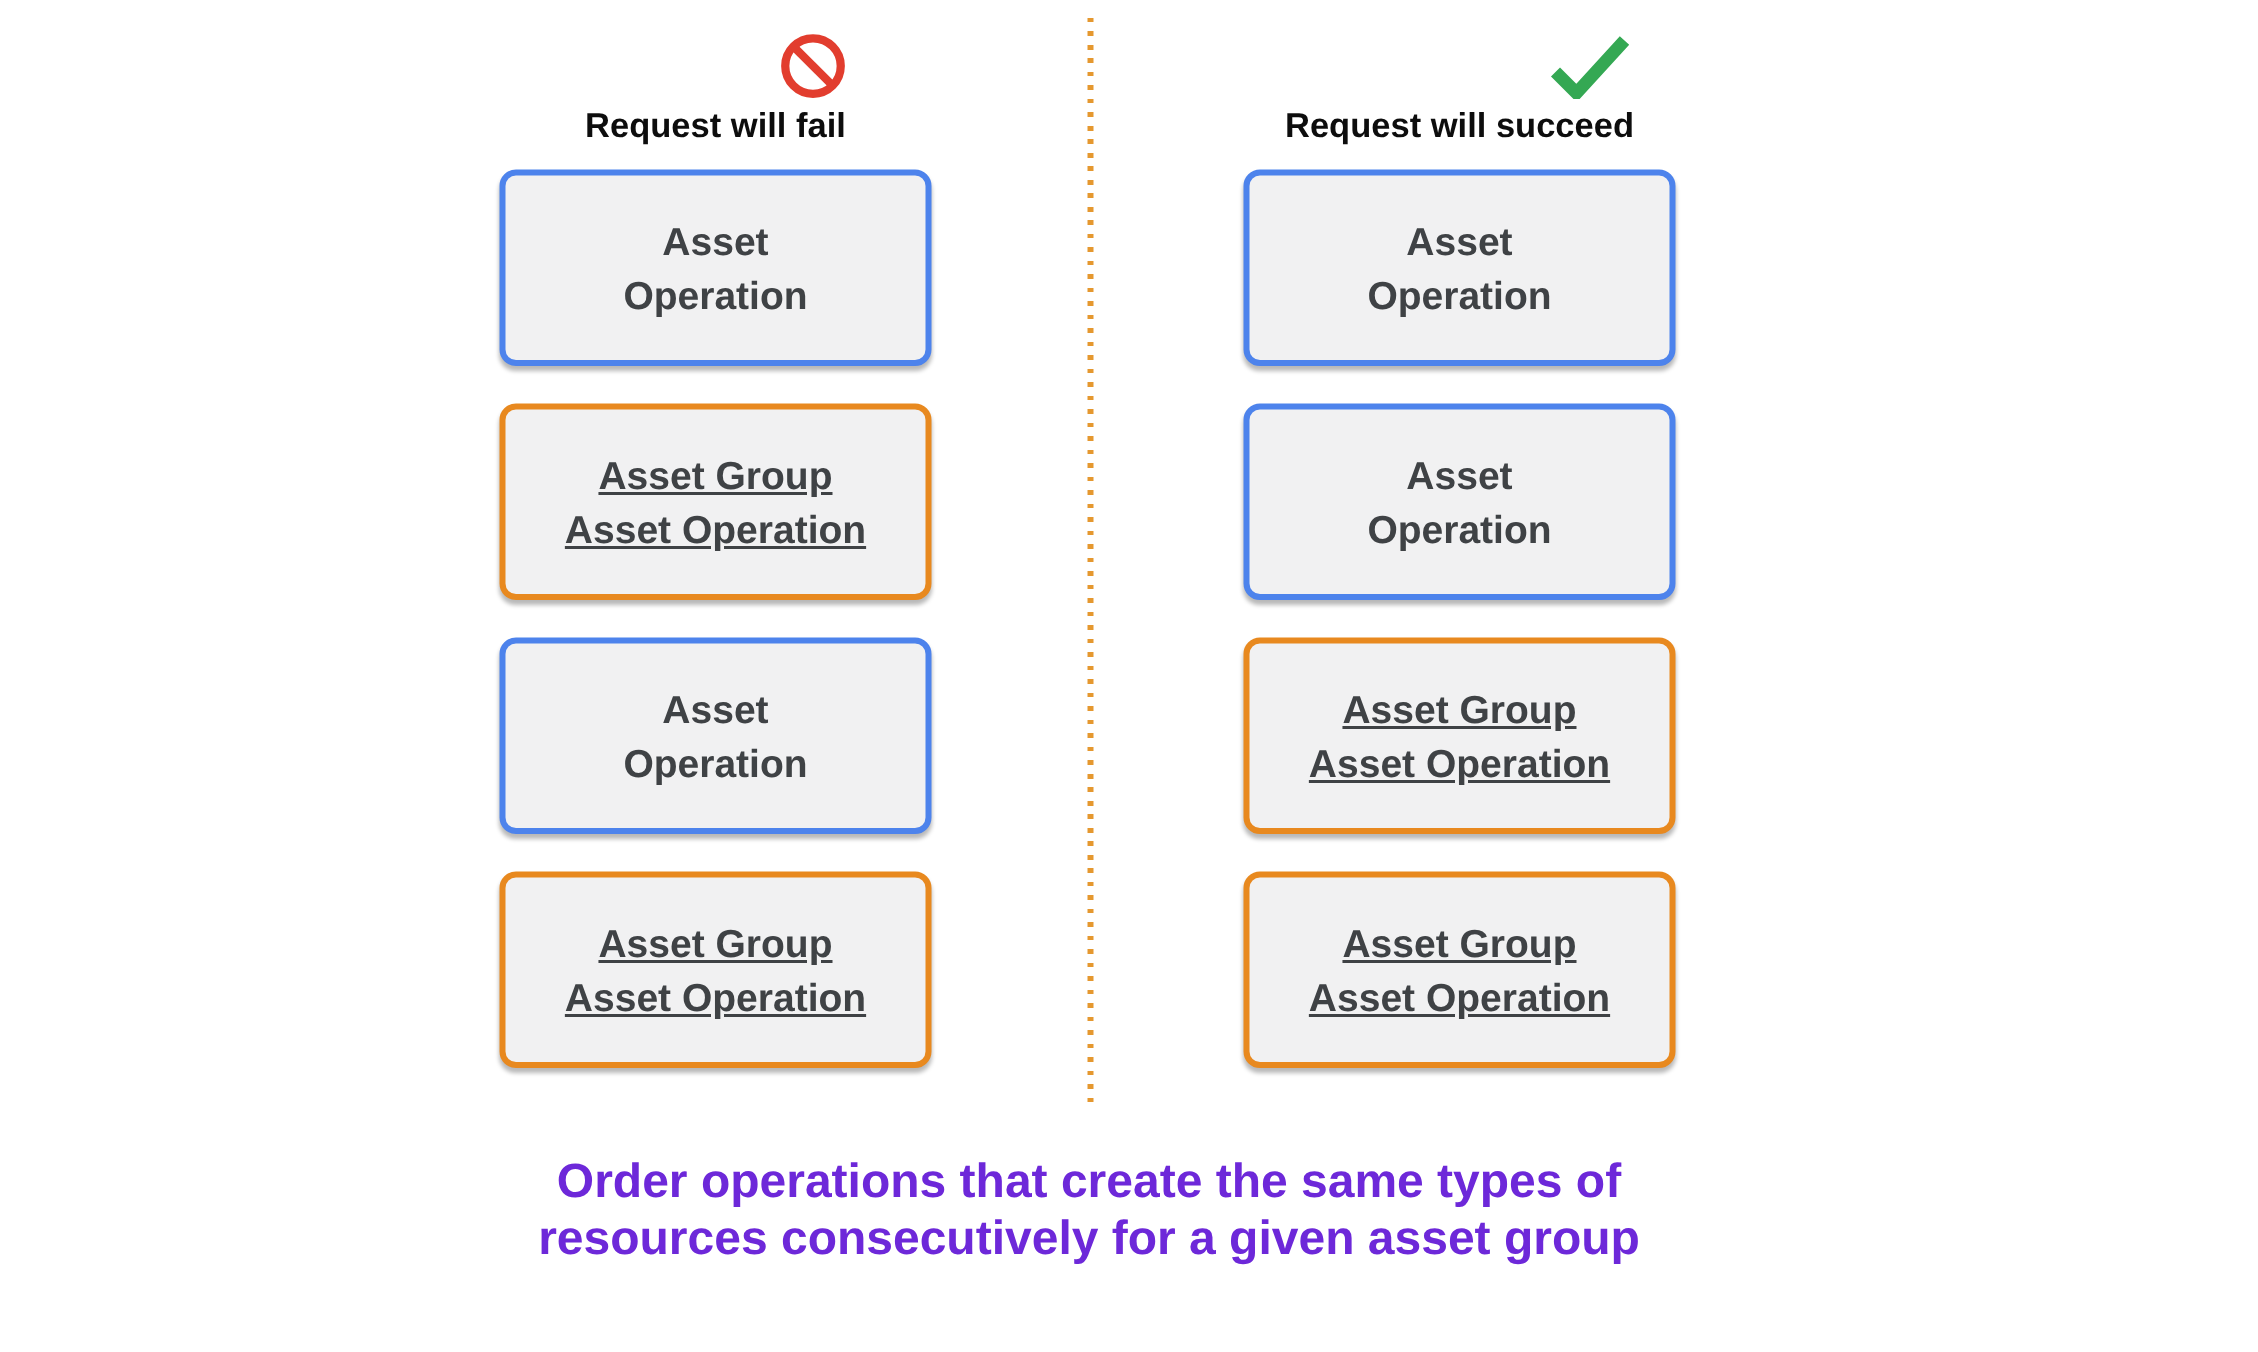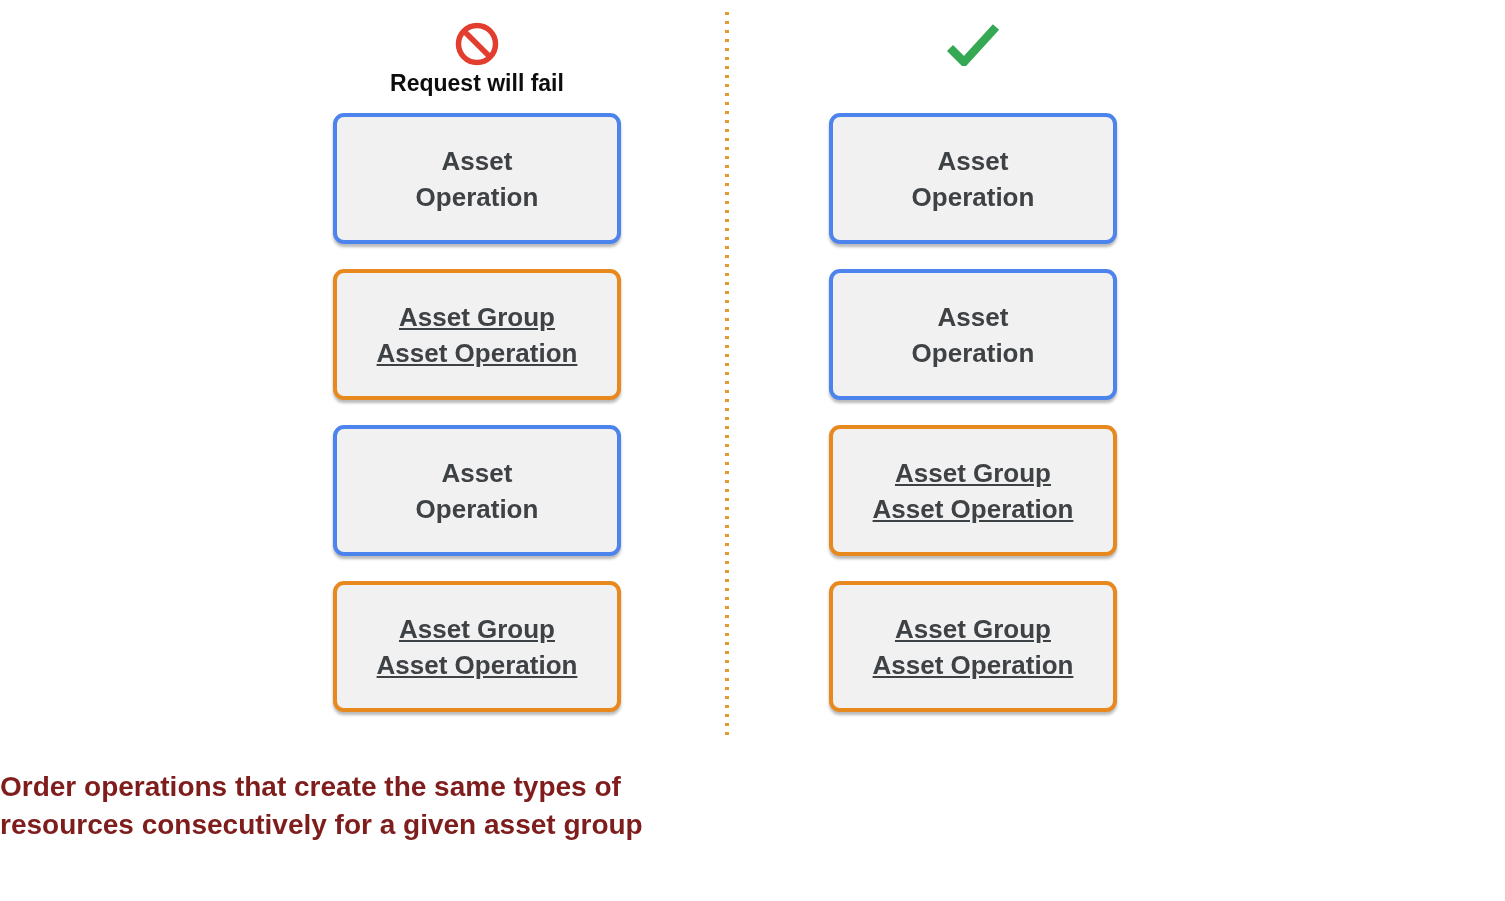--- a/index.html
+++ b/index.html
@@ -24,21 +24,21 @@
     align-items: center;
   }
   .column.fail { left: 333px; }
   .column.succeed { left: 829px; }
   .col-header {
     height: 113px;
     box-sizing: border-box;
     padding-top: 22px;
     display: flex;
     flex-direction: column;
-    align-items: center;
+    align-items: flex-end;
     justify-content: flex-start;
   }
   .col-icon {
     height: 44px;
     display: flex;
     align-items: center;
     justify-content: center;
   }
   .col-title {
     margin-top: 4px;
@@ -85,24 +85,25 @@
       var(--divider, #e5982f) 3px,
       transparent 3px,
       transparent 9px
     );
   }
   .caption {
     position: absolute;
     top: 768px;
     left: 0;
     width: 1452px;
-    font-size: 28px;
+    text-align: center;
+    font-size: 32px;
     font-weight: bold;
     line-height: 38px;
-    color: #7f1d1d;
+    color: #6d28d9;
     white-space: pre-line;
   }
 </style>
 </head>
 <body>
 
 <div class="page">
 
   <div class="column fail">
     <div class="col-header">
@@ -128,20 +129,21 @@
 
   <div class="divider"></div>
 
   <div class="column succeed">
     <div class="col-header">
       <div class="col-icon">
         <svg width="58" height="44" viewBox="0 0 58 44">
           <path d="M6 26 L20 40 L52 5" fill="none" stroke="#34a853" stroke-width="8.5" stroke-linejoin="miter" stroke-linecap="butt"></path>
         </svg>
       </div>
+      <div class="col-title">Request will succeed</div>
     </div>
     <div class="boxes">
       <div class="box blue">Asset
 Operation</div>
       <div class="box blue">Asset
 Operation</div>
       <div class="box orange">Asset Group
 Asset Operation</div>
       <div class="box orange">Asset Group
 Asset Operation</div>

